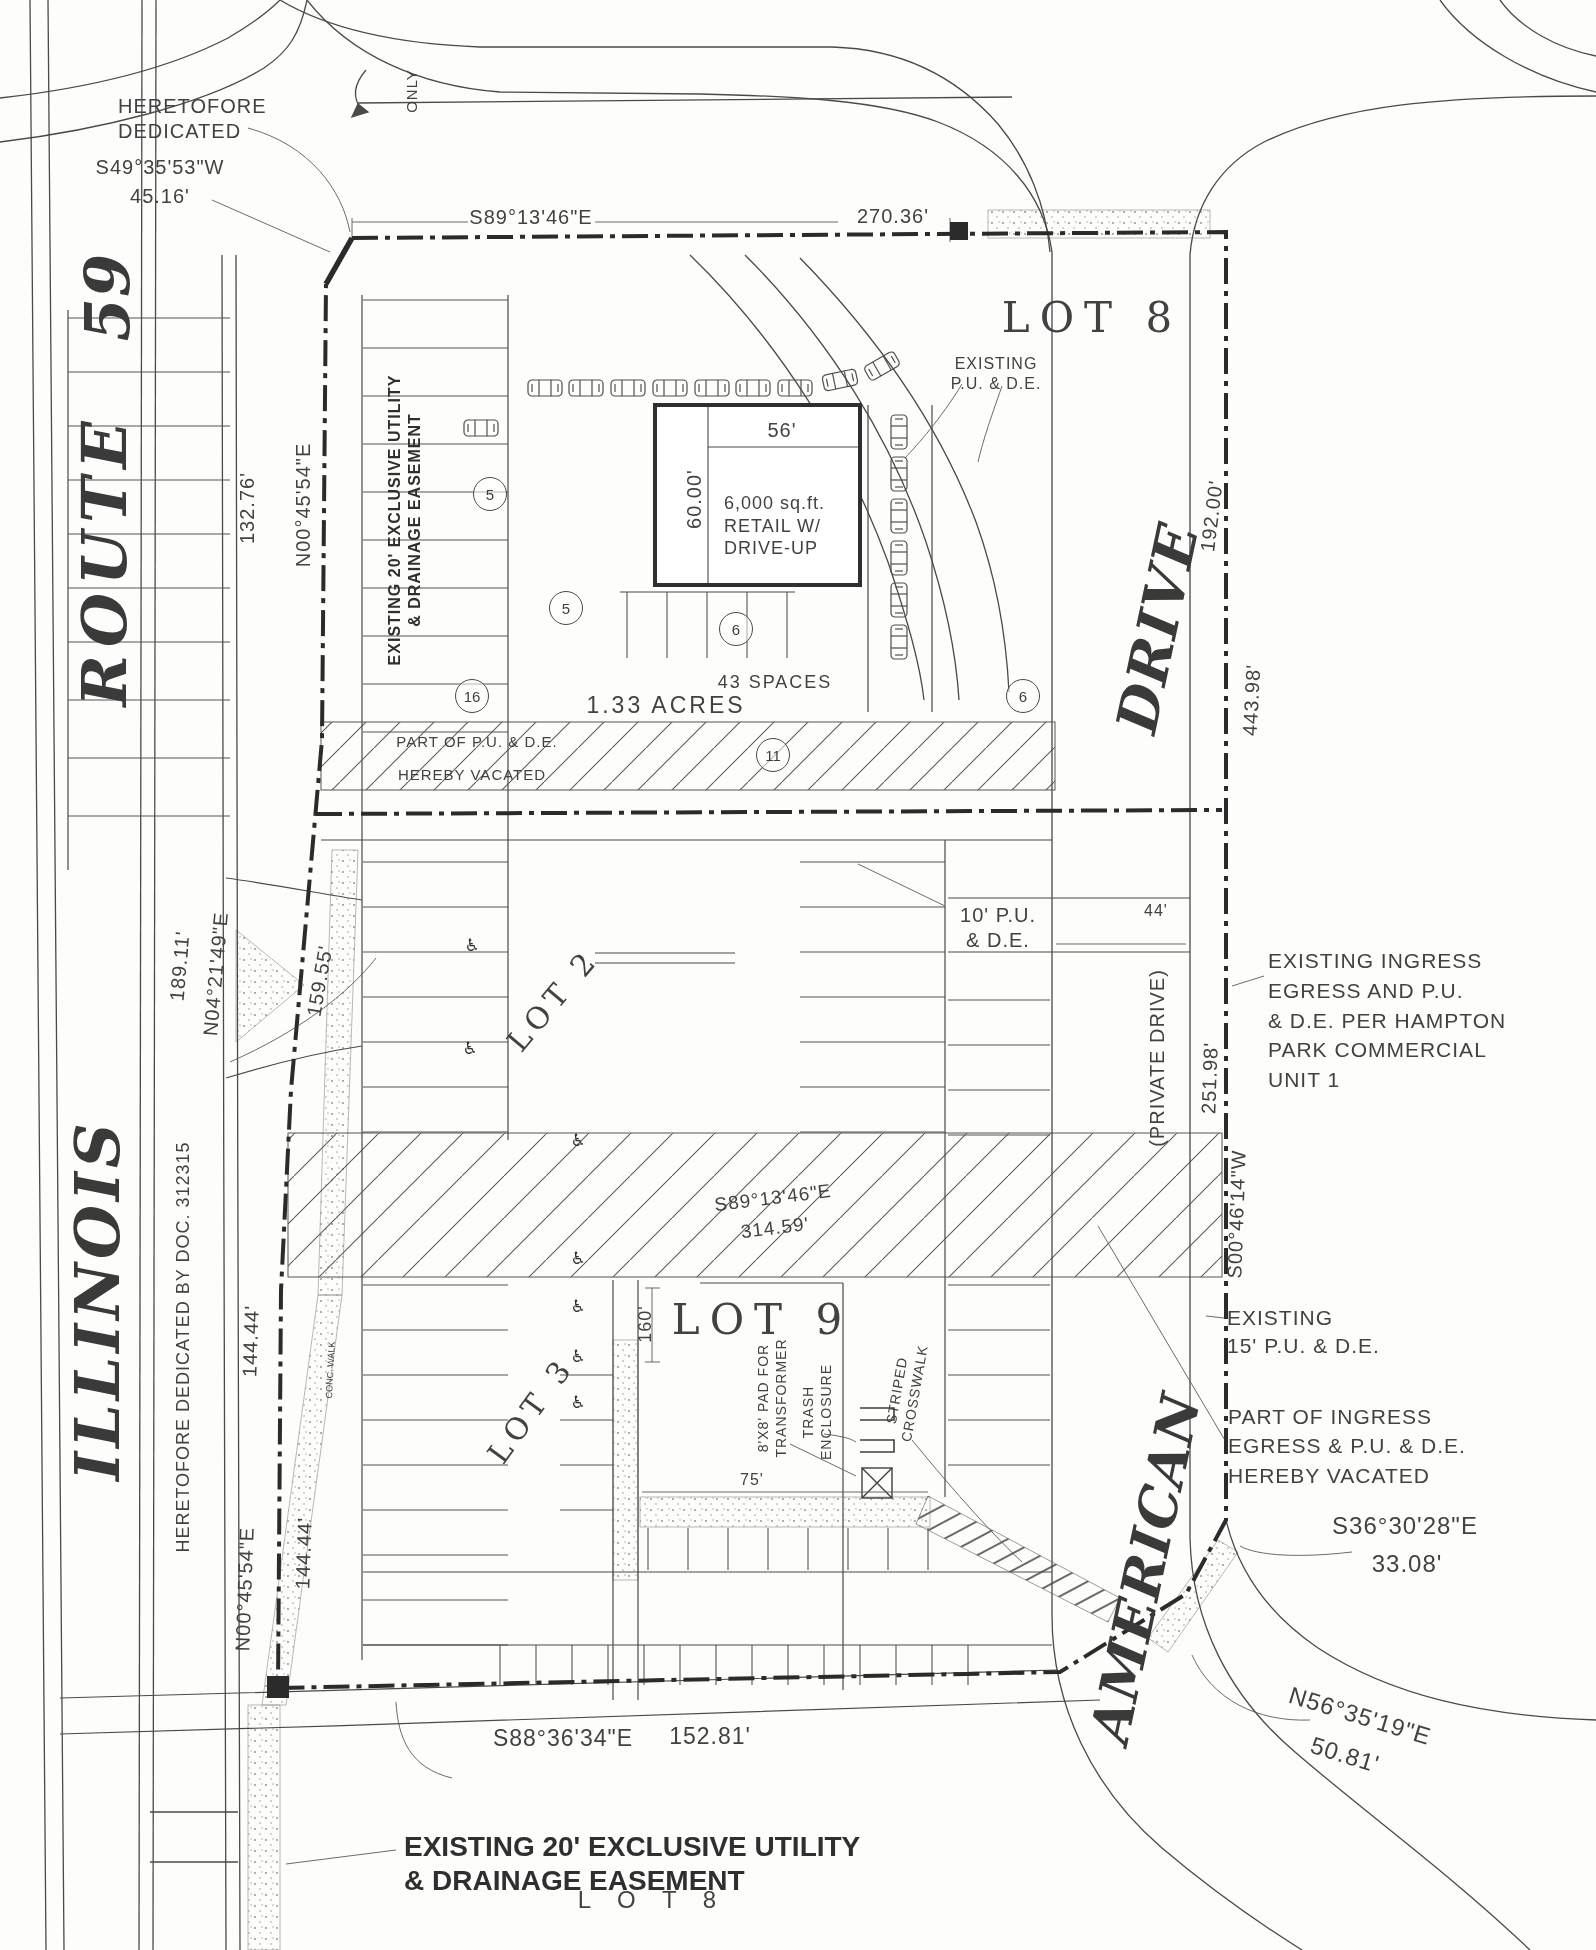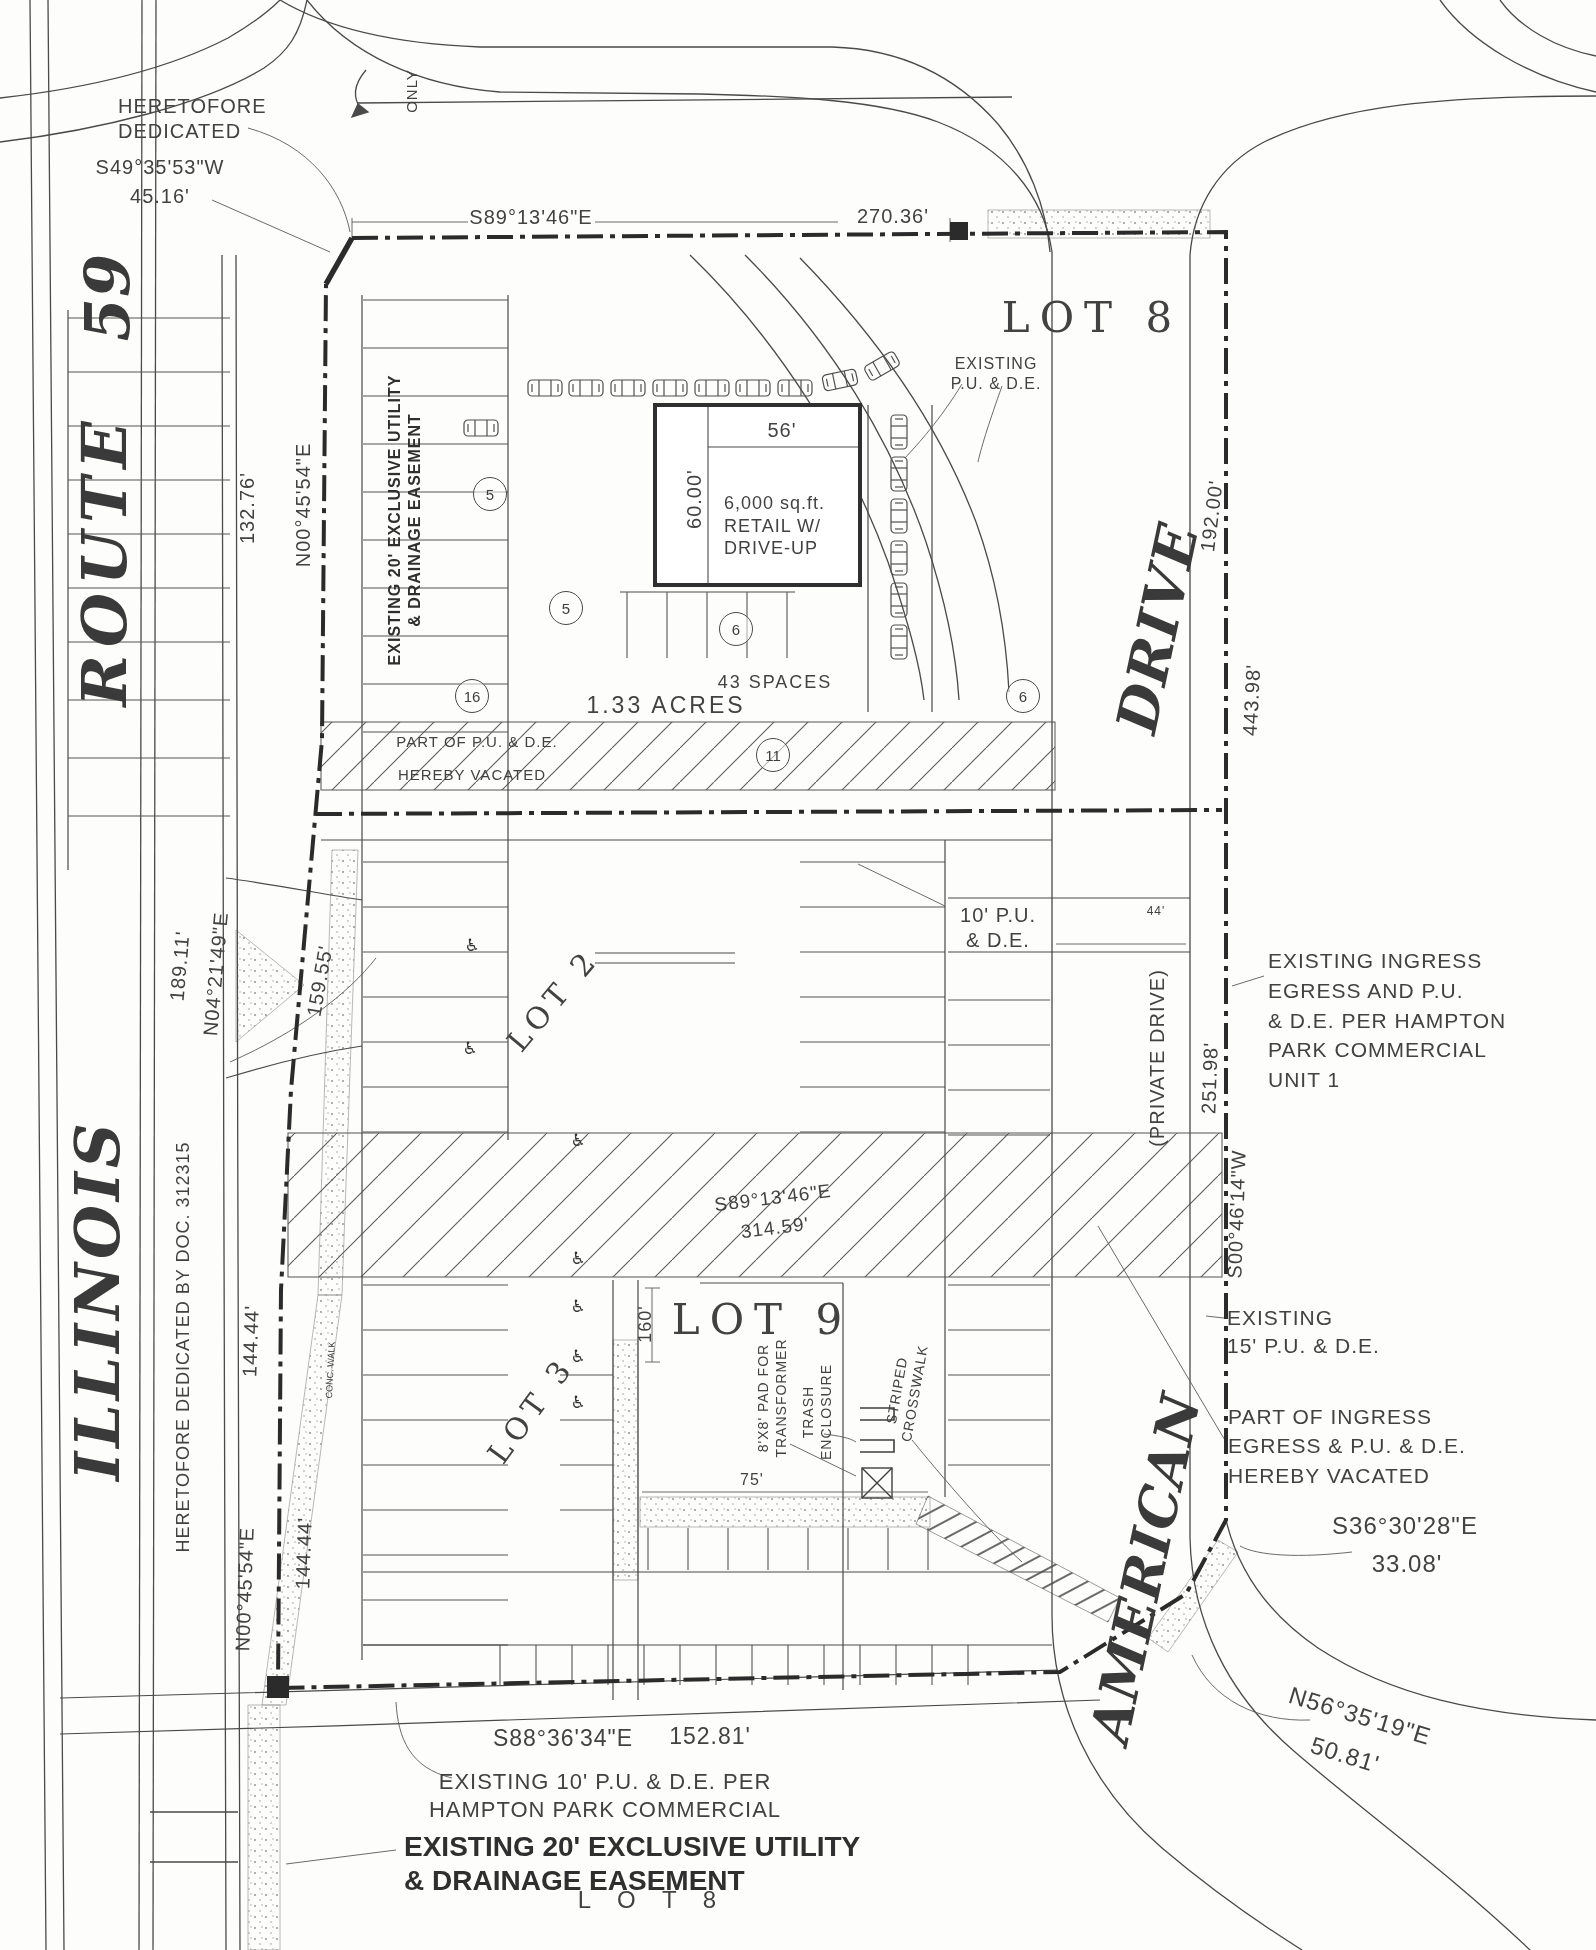--- a/index.html
+++ b/index.html
@@ -216,21 +216,21 @@
 RETAIL  W/
 DRIVE-UP</div>
 <div class="lbl" style="left:775px;top:682px;font-size:18px;letter-spacing:2px">43  SPACES</div>
 <div class="lbl" style="left:666px;top:705px;font-size:23px;letter-spacing:3px">1.33  ACRES</div>
 
 <div class="lbl" style="left:477px;top:742px;font-size:15px">PART OF P.U. &amp; D.E.</div>
 <div class="lbl" style="left:472px;top:775px;font-size:15px">HEREBY VACATED</div>
 
 <div class="lbl" style="left:998px;top:928px;font-size:20px">10'  P.U.
 &amp;  D.E.</div>
-<div class="lbl" style="left:1156px;top:911px;font-size:12px">44'</div>
+<div class="lbl" style="left:1156px;top:911px;font-size:16px">44'</div>
 
 <div class="lbl serif" style="left:553px;top:1000px;font-size:30px;letter-spacing:6px;transform:translate(-50%,-50%) rotate(-50deg)">LOT 2</div>
 <div class="lbl" style="left:216px;top:974px;font-size:20px;transform:translate(-50%,-50%) rotate(-85deg)">N04°21'49"E</div>
 <div class="lbl" style="left:180px;top:966px;font-size:20px;transform:translate(-50%,-50%) rotate(-85deg)">189.11'</div>
 <div class="lbl" style="left:320px;top:981px;font-size:20px;transform:translate(-50%,-50%) rotate(-80deg)">159.55'</div>
 
 <div class="lbl" style="left:183px;top:1347px;font-size:18px;transform:translate(-50%,-50%) rotate(-90deg)">HERETOFORE DEDICATED BY DOC. 312315</div>
 <div class="lbl" style="left:251px;top:1341px;font-size:20px;transform:translate(-50%,-50%) rotate(-88deg)">144.44'</div>
 <div class="lbl" style="left:245px;top:1589px;font-size:20px;transform:translate(-50%,-50%) rotate(-88deg)">N00°45'54"E</div>
 <div class="lbl" style="left:304px;top:1553px;font-size:20px;transform:translate(-50%,-50%) rotate(-88deg)">144.44'</div>
@@ -267,22 +267,20 @@
 <div class="lbl tl" style="left:1228px;top:1402px;font-size:21px;line-height:1.4">PART OF INGRESS
 EGRESS &amp; P.U. &amp; D.E.
 HEREBY VACATED</div>
 <div class="lbl" style="left:1405px;top:1526px;font-size:24px">S36°30'28"E</div>
 <div class="lbl" style="left:1407px;top:1564px;font-size:24px">33.08'</div>
 <div class="lbl" style="left:1360px;top:1716px;font-size:24px;transform:translate(-50%,-50%) rotate(17deg)">N56°35'19"E</div>
 <div class="lbl" style="left:1345px;top:1755px;font-size:24px;transform:translate(-50%,-50%) rotate(17deg)">50.81'</div>
 
 <div class="lbl" style="left:563px;top:1738px;font-size:23px">S88°36'34"E</div>
 <div class="lbl" style="left:710px;top:1736px;font-size:23px">152.81'</div>
-<div class="lbl" style="left:605px;top:1795px;font-size:22px">EXISTING 10' P.U. &amp; D.E. PER
-HAMPTON PARK COMMERCIAL</div>
 <div class="lbl tl bold" style="left:404px;top:1830px;font-size:28px;line-height:1.2;letter-spacing:0">EXISTING 20' EXCLUSIVE UTILITY
 &amp; DRAINAGE EASEMENT</div>
 <div class="lbl" style="left:652px;top:1900px;font-size:24px;letter-spacing:10px">L O T   8</div>
 
 <div class="circ" style="left:490px;top:494px">
       <span>5</span>
     </div>
 <div class="circ" style="left:566px;top:608px">
       <span>5</span>
     </div>

